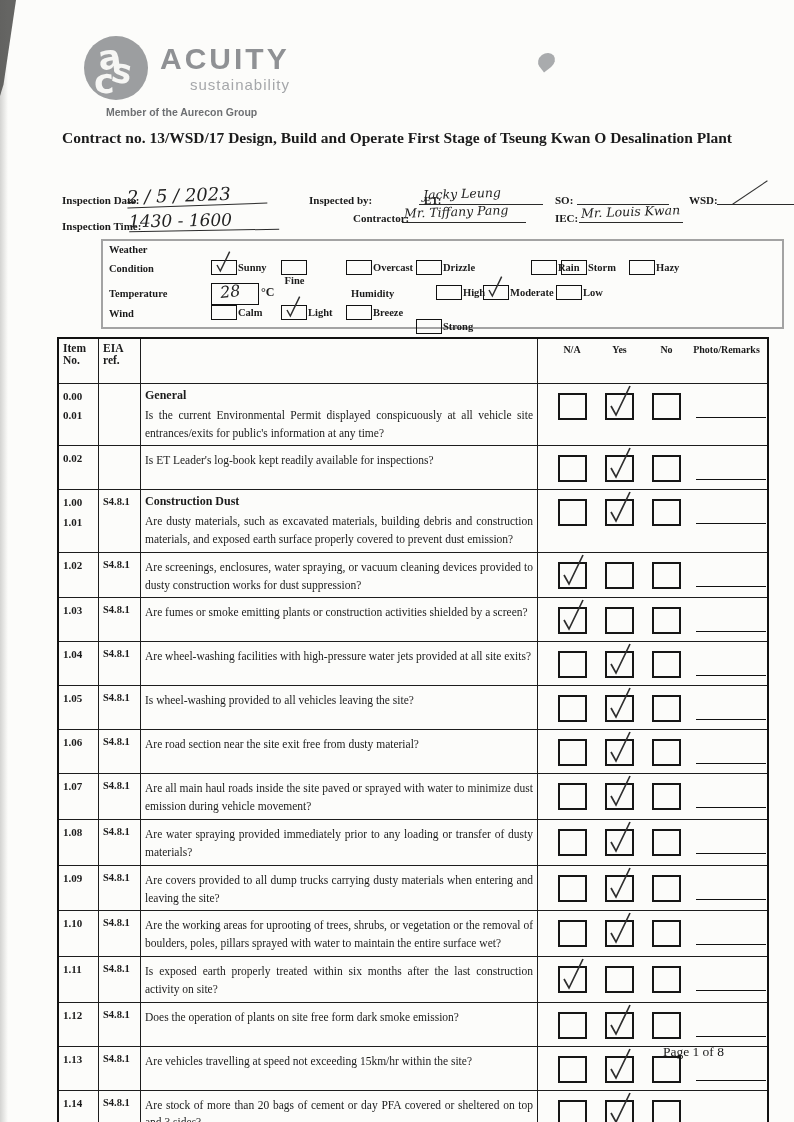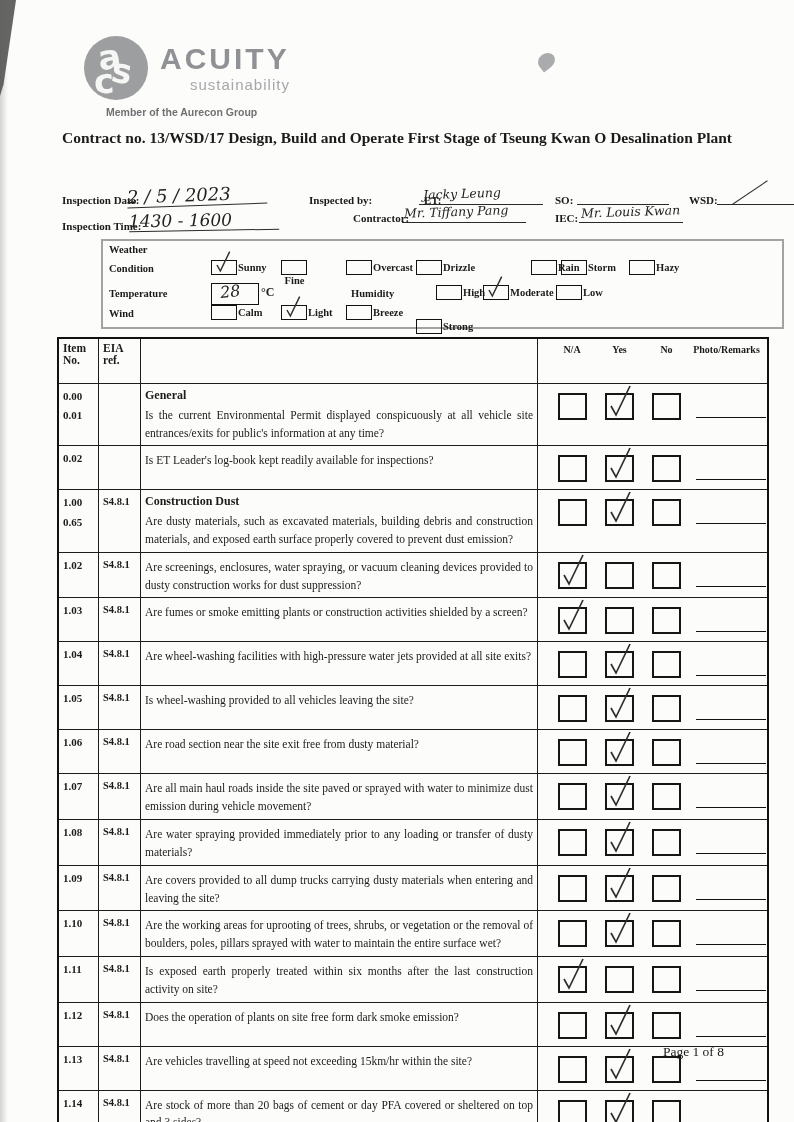--- a/index.html
+++ b/index.html
@@ -280,21 +280,21 @@
                 </svg>
               </span>
               <span class="cb"></span>
               <span class="remark"></span>
             </div>
           </td>
         </tr>
         <tr>
           <td>
             <div class="itemno">1.00</div>
-            <div class="itemno">0.65</div>
+            <div class="itemno">1.01</div>
           </td>
           <td>
             <div class="eia">S4.8.1</div>
           </td>
           <td>
             <div class="section">Construction Dust</div>
             <div class="qtext">Are dusty materials, such as excavated materials, building debris and construction materials, and exposed earth surface properly covered to prevent dust emission?</div>
           </td>
           <td>
             <div class="ansgrid">

